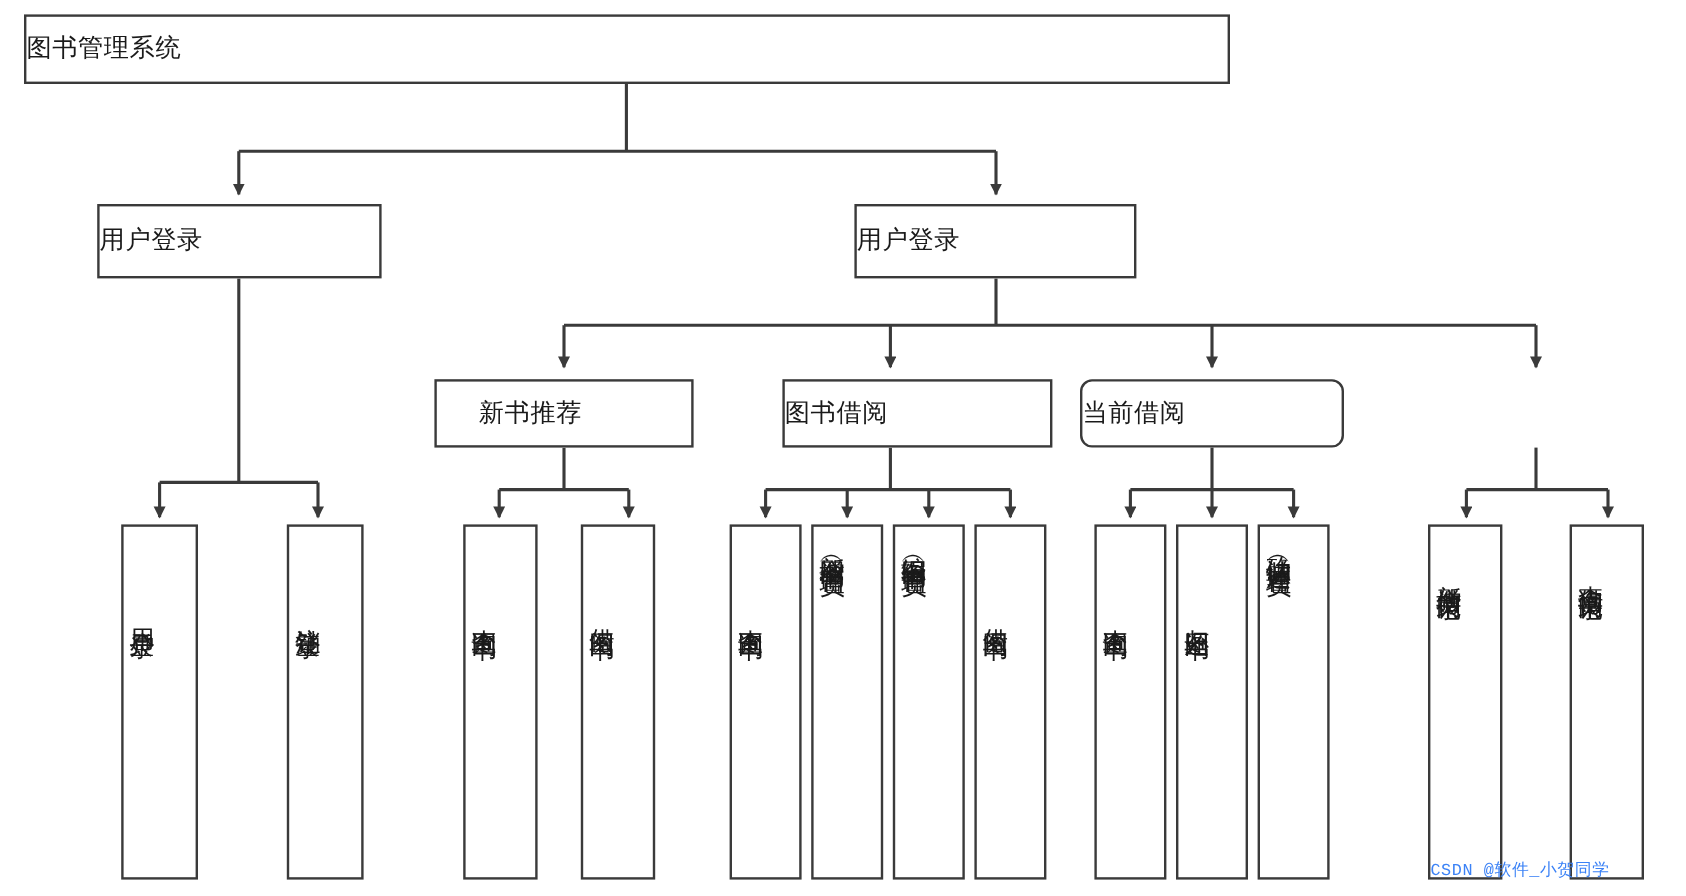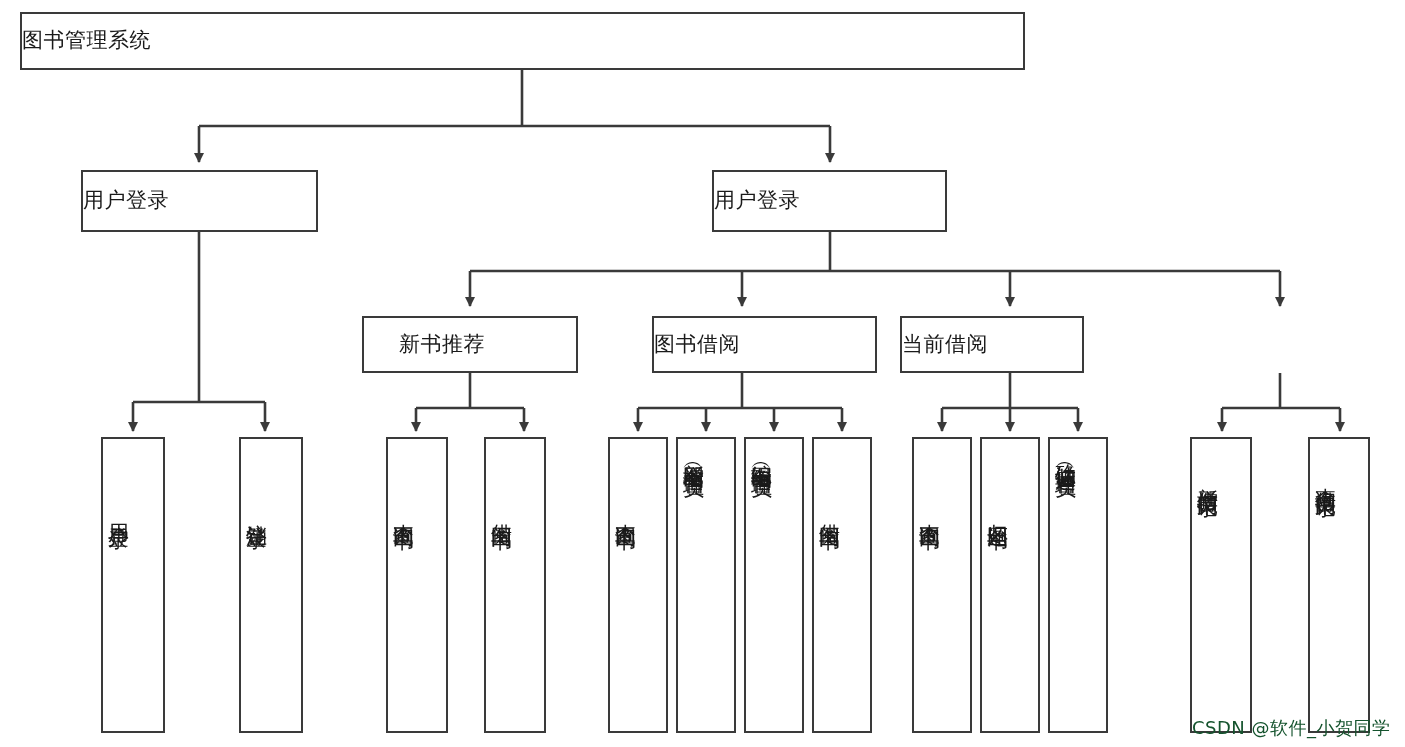--- a/index.html
+++ b/index.html
@@ -51,24 +51,25 @@
   }
   .leaf-box {
     align-items: flex-start;
     padding-top: 0;
   }
   .leaf-box .node-label-v {
     margin-top: 0;
   }
   .watermark {
     position: absolute;
-    font-size: 18px;
-    color: #14532d;
+    font-size: 14px;
+    color: #3b82f6;
     white-space: nowrap;
     letter-spacing: 0.5px;
+    font-family: Liberation Mono, monospace;
   }
 </style>
 </head>
 <body>
 
 <div id="diagram-root">
 
   <svg id="diagram-svg" viewBox="0 0 1405 747" xmlns="http://www.w3.org/2000/svg">
     <defs>
       <marker id="arrowhead" markerWidth="11" markerHeight="11" refX="9" refY="5" orient="auto" markerUnits="userSpaceOnUse">
@@ -144,21 +145,21 @@
   </div>
 
   <div class="node-box" style="left:362px; top:316px; width:216px; height:57px;padding-left:35px;">
     <span class="node-label-h">新书推荐</span>
   </div>
 
   <div class="node-box" style="left:630px; top:316px; width:225px; height:57px;margin-left:22px;">
     <span class="node-label-h">图书借阅</span>
   </div>
 
-  <div class="node-box" style="left:900px; top:316px; width:184px; height:57px;">
+  <div class="node-box" style="left:900px; top:316px; width:220px; height:57px;border-radius:10px;">
     <span class="node-label-h">当前借阅</span>
   </div>
 
 
   <div class="node-box leaf-box" style="left:101px; top:437px; width:64px; height:296px;">
     <span class="node-label-v" style="margin-top:68px;">用户登录</span>
   </div>
 
   <div class="node-box leaf-box" style="left:239px; top:437px; width:64px; height:296px;">
     <span class="node-label-v" style="margin-top:68px;">注销登录</span>

